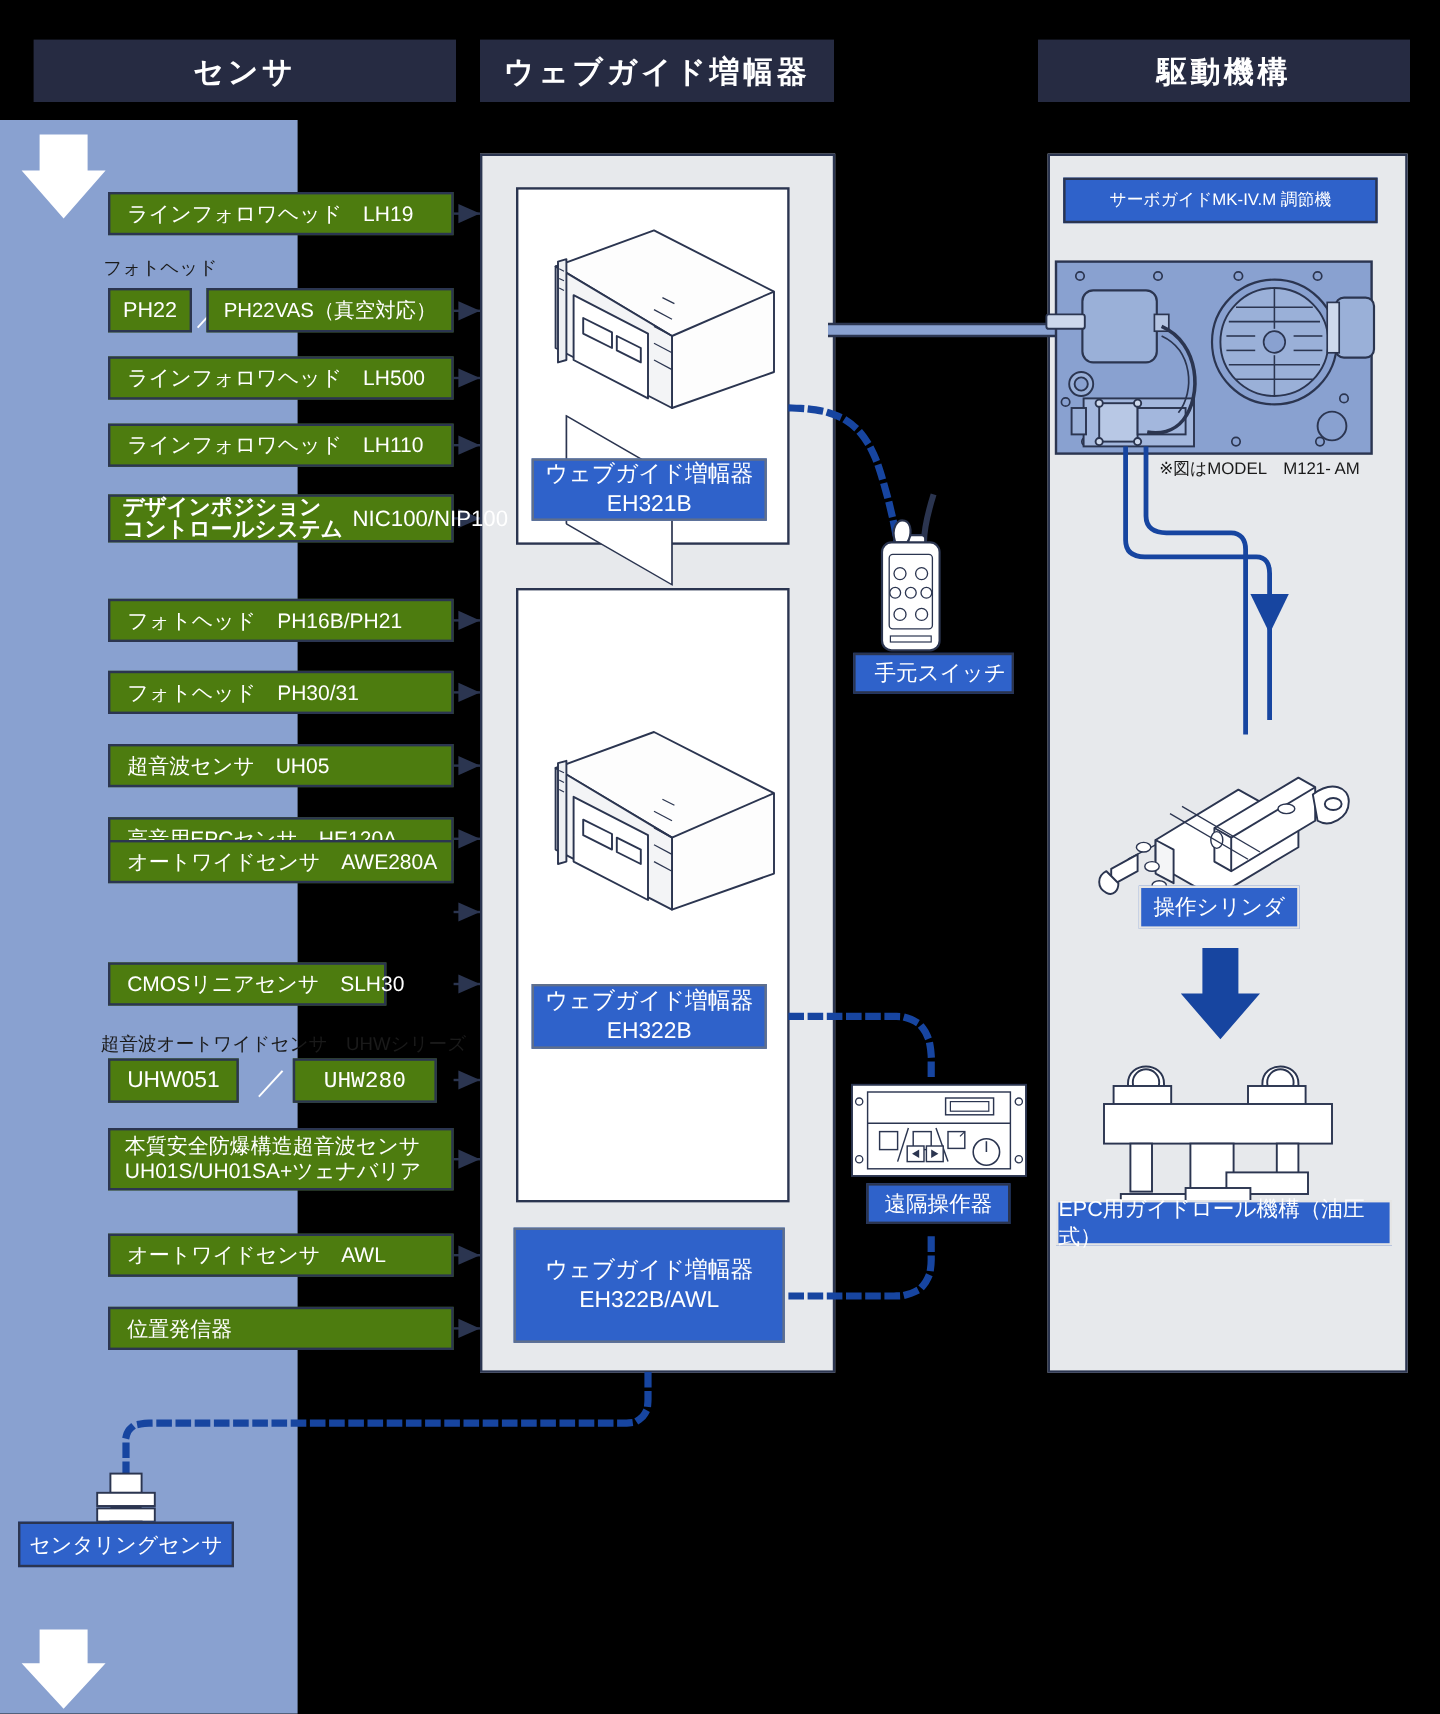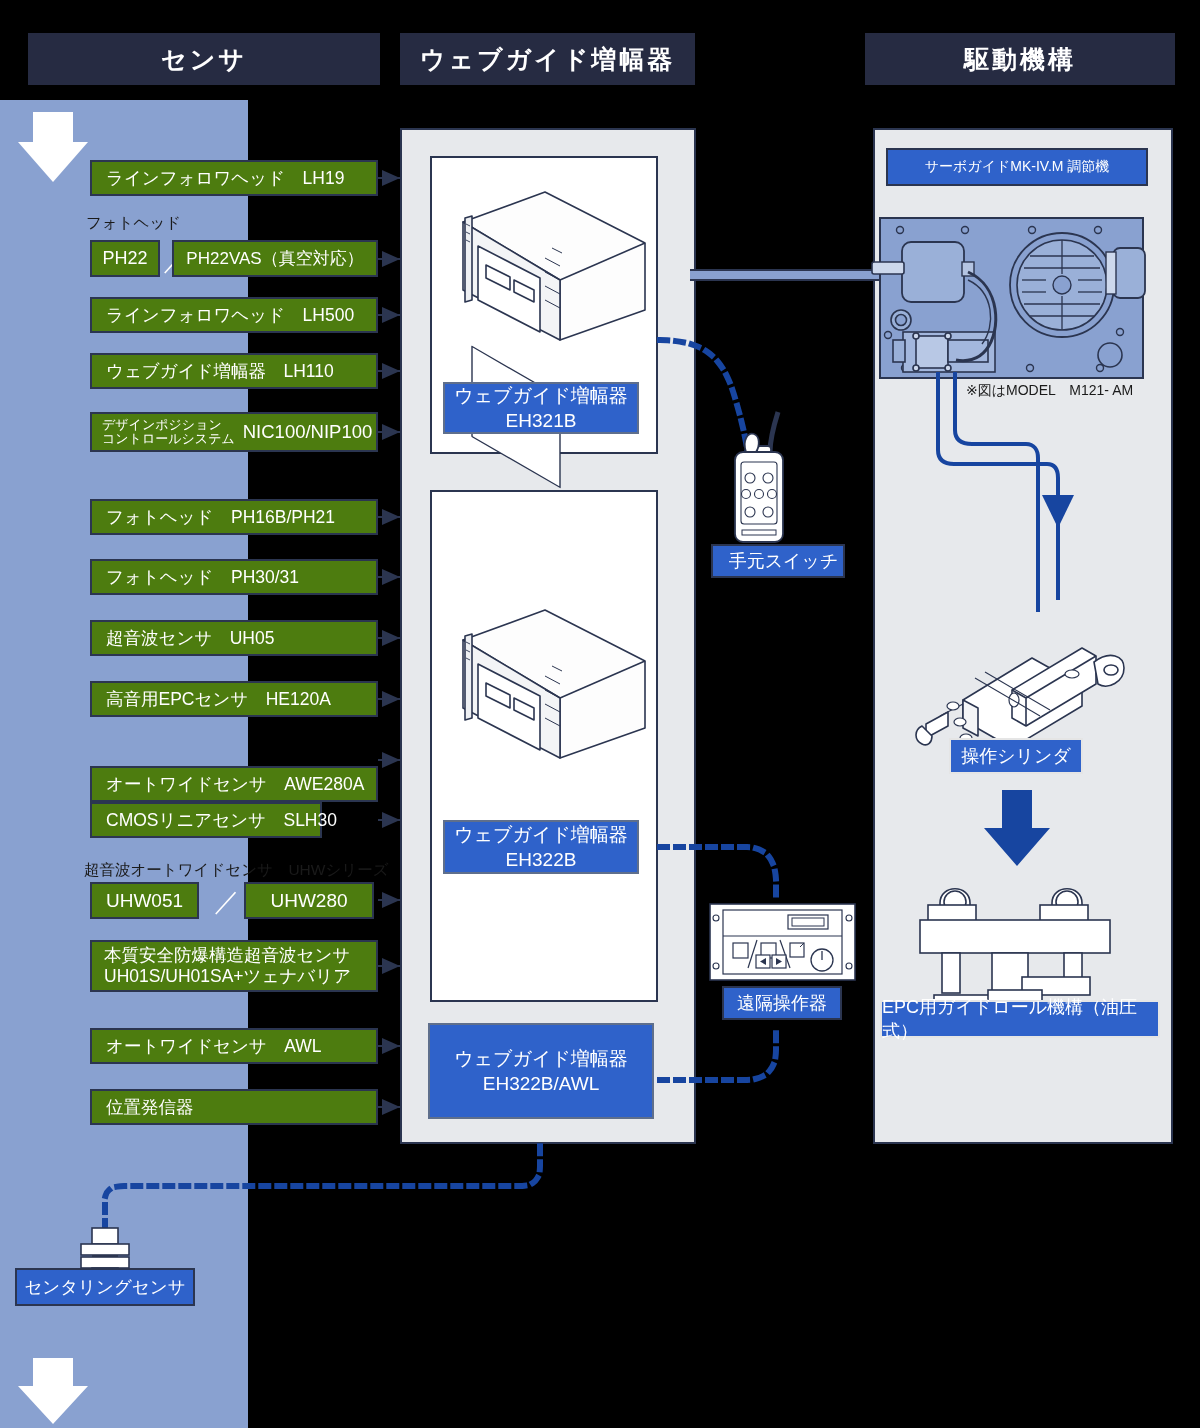--- a/index.html
+++ b/index.html
@@ -41,21 +41,21 @@
     font-size: 17.5px;
     white-space: nowrap;
   }
   .sbox.two-line { flex-direction: column; align-items: flex-start; justify-content: center; line-height: 1.18; padding-left: 12px; }
   .sbox.center { justify-content: center; padding-left: 0; }
   .grouplabel {
     position: absolute; color: #1a1a1a; font-size: 15.5px; white-space: nowrap;
   }
   .slash { position: absolute; color:#ffffff; font-size: 26px; }
 
-  .tiny { font-size: 13px; line-height: 1.08; }
+  .tiny { font-size: 18px; line-height: 1.08; font-weight: bold; }
 
   
   #amp-panel {
     position: absolute; left: 400px; top: 128px; width: 296px; height: 1016px;
     background: #e7e9ec; border: 2px solid #2b3550;
   }
   .amp-card {
     position: absolute; background: #ffffff; border: 2px solid #2b3550;
   }
   #amp-card1 { left: 28px; top: 26px; width: 228px; height: 298px; }
@@ -387,41 +387,41 @@
   </svg>
 
   <div class="sbox" style="left:90px;top:160px;width:288px;height:36px;">ラインフォロワヘッド　LH19</div>
 
   <div class="grouplabel" style="left:86px;top:213px;">フォトヘッド</div>
   <div class="sbox center" style="left:90px;top:240px;width:70px;height:37px;font-size:18px;">PH22</div>
   <div class="slash" style="left:163px;top:243px;">／</div>
   <div class="sbox center" style="left:172px;top:240px;width:206px;height:37px;font-size:17px;">PH22VAS（真空対応）</div>
 
   <div class="sbox" style="left:90px;top:297px;width:288px;height:36px;">ラインフォロワヘッド　LH500</div>
-  <div class="sbox" style="left:90px;top:353px;width:288px;height:36px;">ウェブガイド増幅器　LH110</div>
+  <div class="sbox" style="left:90px;top:353px;width:288px;height:36px;">ラインフォロワヘッド　LH110</div>
 
   <div class="sbox" style="left:90px;top:412px;width:288px;height:40px;padding-left:10px;">
     <span class="tiny" style="display:inline-block;">
       <span>デザインポジション</span><br>
       <span>コントロールシステム</span>
     </span>
     <span style="font-size:18.5px;margin-left:8px;">NIC100/NIP100</span>
   </div>
 
   <div class="sbox" style="left:90px;top:499px;width:288px;height:36px;">フォトヘッド　PH16B/PH21</div>
   <div class="sbox" style="left:90px;top:559px;width:288px;height:36px;">フォトヘッド　PH30/31</div>
   <div class="sbox" style="left:90px;top:620px;width:288px;height:36px;">超音波センサ　UH05</div>
   <div class="sbox" style="left:90px;top:681px;width:288px;height:36px;">高音用EPCセンサ　HE120A</div>
-  <div class="sbox" style="left:90px;top:766px;width:288px;height:36px;">オートワイドセンサ　AWE280A</div>
+  <div class="sbox" style="left:90px;top:700px;width:288px;height:36px;">オートワイドセンサ　AWE280A</div>
   <div class="sbox" style="left:90px;top:802px;width:232px;height:36px;text-align:right;">CMOSリニアセンサ　SLH30</div>
 
   <div class="grouplabel" style="left:84px;top:860px;">超音波オートワイドセンサ　UHWシリーズ</div>
   <div class="sbox center" style="left:90px;top:882px;width:109px;height:37px;font-size:19px;">UHW051</div>
   <div class="slash" style="left:214px;top:884px;">／</div>
-  <div class="sbox center" style="left:244px;top:882px;width:130px;height:37px;font-size:19px;">UHW280</div>
+  <div class="sbox center" style="left:244px;top:882px;width:120px;height:37px;font-size:19px;font-family:Liberation Mono, monospace;">UHW280</div>
 
   <div class="sbox two-line" style="left:90px;top:940px;width:288px;height:52px;font-size:17.5px;">
     <span>本質安全防爆構造超音波センサ</span>
     <span>UH01S/UH01SA+ツェナバリア</span>
   </div>
 
   <div class="sbox" style="left:90px;top:1089px;width:288px;height:36px;">位置発信器</div>
   <div class="sbox" style="left:90px;top:1028px;width:288px;height:36px;">オートワイドセンサ　AWL</div>
 
   <div class="amp-label" id="amp-lbl1">

